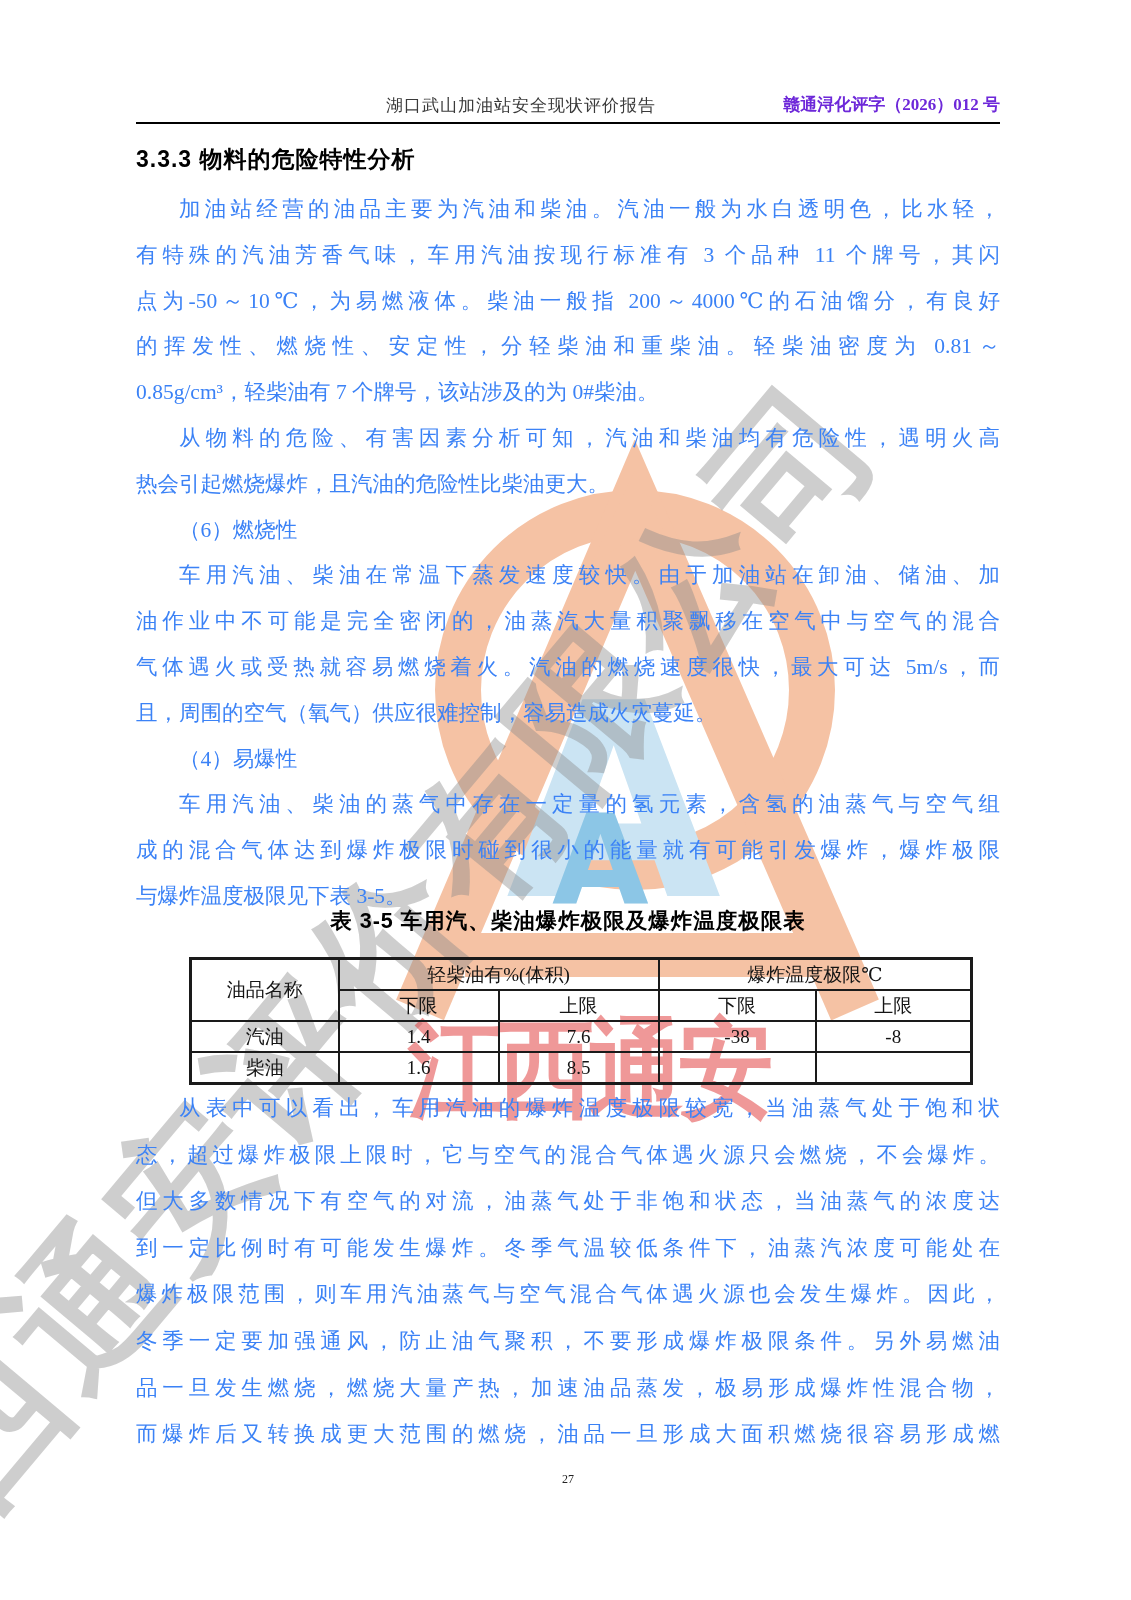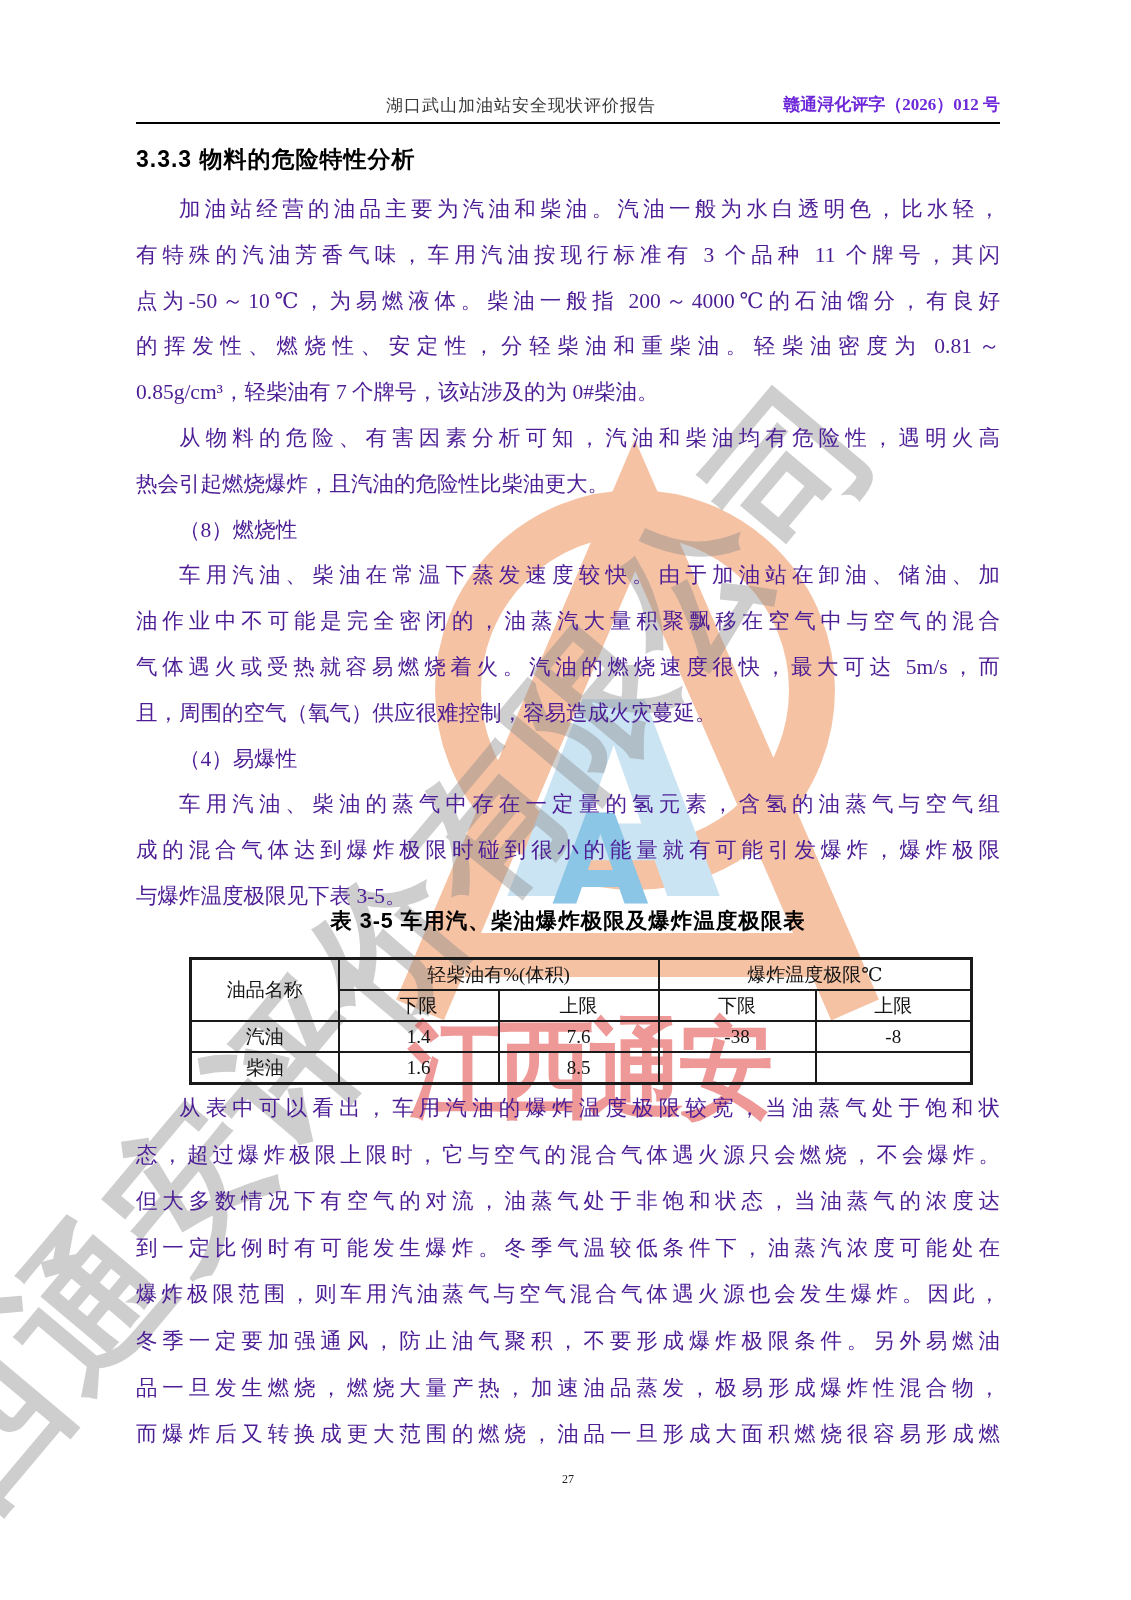--- a/index.html
+++ b/index.html
@@ -60,21 +60,21 @@
   .sec-head{
     position:absolute;left:136px;top:144px;width:864px;
     font-family:"Liberation Sans","DejaVu Sans",sans-serif;
     font-weight:700;font-size:23px;color:#000;letter-spacing:1px;
   }
   .body-top{position:absolute;left:136px;top:187px;width:864px;}
   .body-top .line{height:45.8px;line-height:45.8px;}
   .body-bottom{position:absolute;left:136px;top:1085px;width:864px;}
   .body-bottom .line{height:46.6px;line-height:46.6px;}
   .line{
-    font-size:21.5px;color:#4c1d95;white-space:nowrap;overflow:visible;
+    font-size:21.5px;color:#3b82f6;white-space:nowrap;overflow:visible;
   }
   .line.j{
     white-space:normal;
     text-align:justify;text-align-last:justify;
     text-justify:inter-ideograph;
   }
   .line.indent{text-indent:2em;}
   .tbl-title{
     position:absolute;left:136px;top:906px;width:864px;
     text-align:center;font-weight:700;font-size:21.5px;color:#000;
@@ -126,21 +126,21 @@
     <div class="sec-head">3.3.3 物料的危险特性分析</div>
 
     <div class="body-top">
       <div class="line indent j">加油站经营的油品主要为汽油和柴油。汽油一般为水白透明色，比水轻，</div>
       <div class="line j">有特殊的汽油芳香气味，车用汽油按现行标准有 3 个品种 11 个牌号，其闪</div>
       <div class="line j">点为-50～10℃，为易燃液体。柴油一般指 200～4000℃的石油馏分，有良好</div>
       <div class="line j">的挥发性、燃烧性、安定性，分轻柴油和重柴油。轻柴油密度为 0.81～</div>
       <div class="line">0.85g/cm³，轻柴油有 7 个牌号，该站涉及的为 0#柴油。</div>
       <div class="line indent j">从物料的危险、有害因素分析可知，汽油和柴油均有危险性，遇明火高</div>
       <div class="line">热会引起燃烧爆炸，且汽油的危险性比柴油更大。</div>
-      <div class="line indent">（8）燃烧性</div>
+      <div class="line indent">（6）燃烧性</div>
       <div class="line indent j">车用汽油、柴油在常温下蒸发速度较快。由于加油站在卸油、储油、加</div>
       <div class="line j">油作业中不可能是完全密闭的，油蒸汽大量积聚飘移在空气中与空气的混合</div>
       <div class="line j">气体遇火或受热就容易燃烧着火。汽油的燃烧速度很快，最大可达 5m/s，而</div>
       <div class="line">且，周围的空气（氧气）供应很难控制，容易造成火灾蔓延。</div>
       <div class="line indent">（4）易爆性</div>
       <div class="line indent j">车用汽油、柴油的蒸气中存在一定量的氢元素，含氢的油蒸气与空气组</div>
       <div class="line j">成的混合气体达到爆炸极限时碰到很小的能量就有可能引发爆炸，爆炸极限</div>
       <div class="line">与爆炸温度极限见下表 3-5。</div>
     </div>
 

